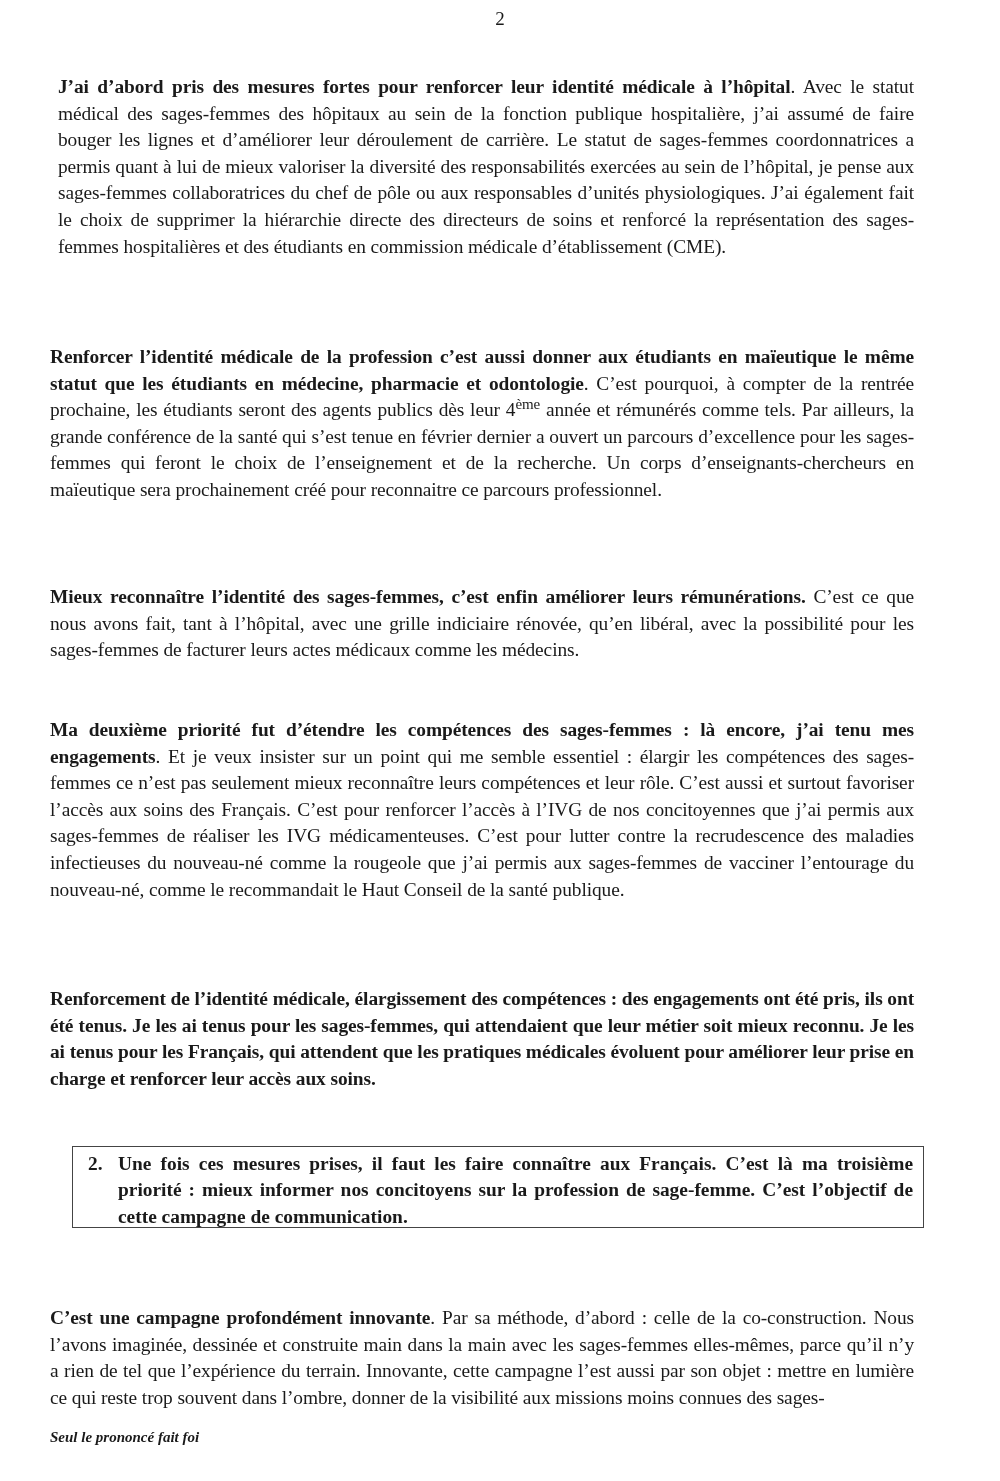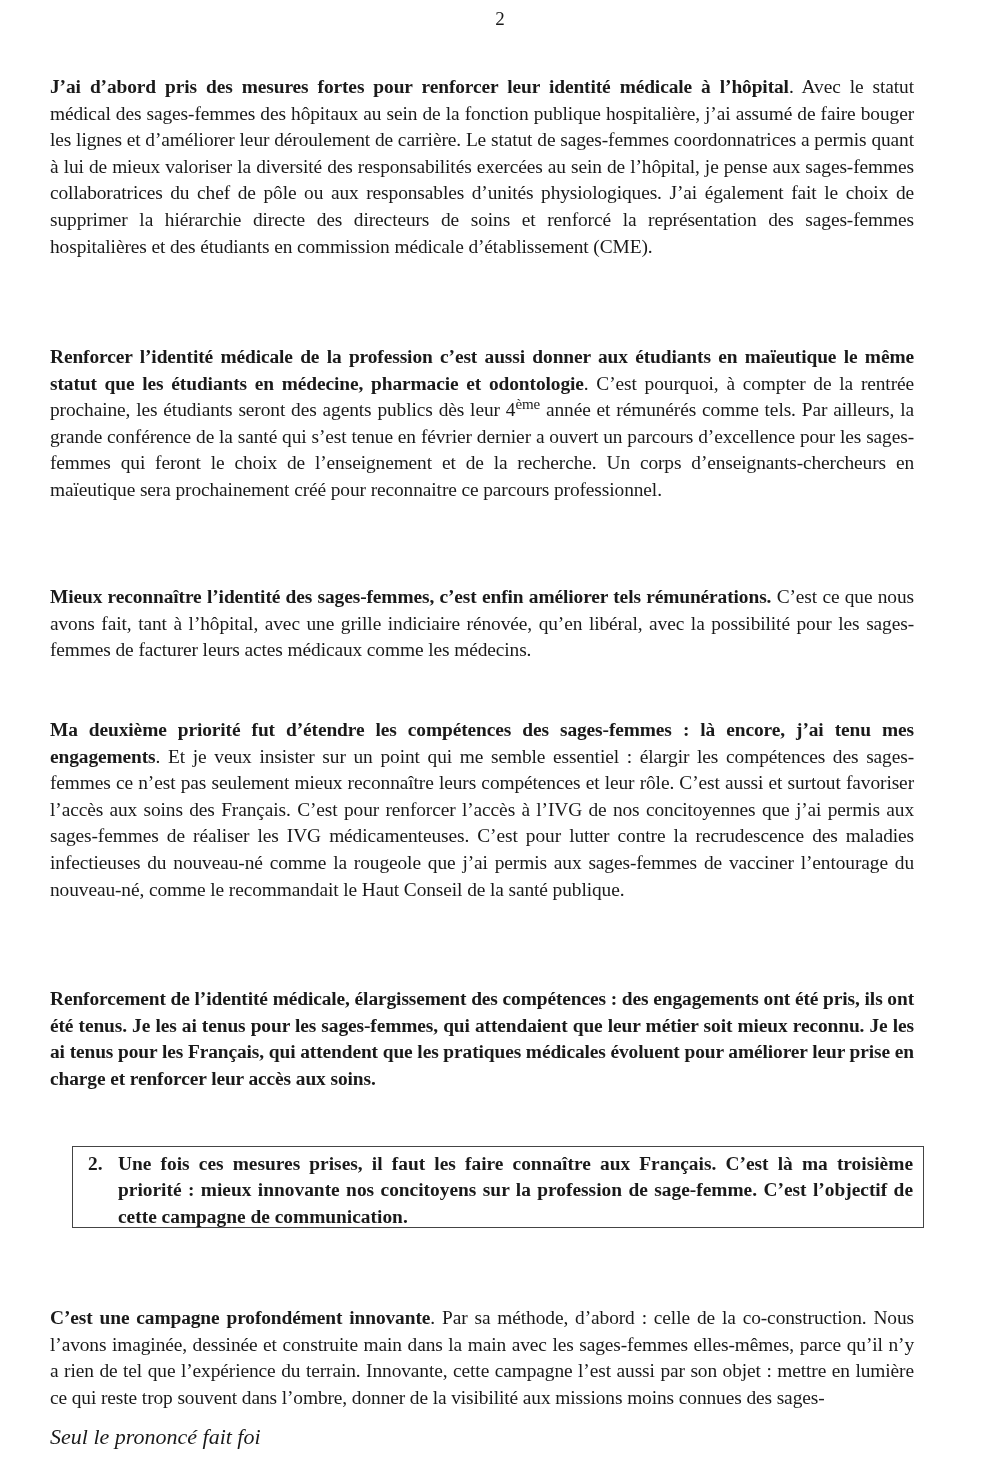--- a/index.html
+++ b/index.html
@@ -13,59 +13,59 @@
     text-align: center; font-size: 19px; line-height: 26px;
   }
   .content {
     position: absolute; left: 50px; top: 74px; width: 864px;
   }
   .para {
     margin: 0; font-size: 19.4px; line-height: 26.6px;
     text-align: justify; letter-spacing: -0.1px;
   }
   .para b { font-weight: bold; }
-  .p1 { position: absolute; top: 0; }
+  .p1 { position: absolute; top: 0; margin-left: 8px; }
   .p2 { position: absolute; top: 270px; }
   .p3 { position: absolute; top: 510px; }
   .p4 { position: absolute; top: 643px; font-family: Liberation Serif, serif; }
   .p5 { position: absolute; top: 912px; font-weight: bold; }
   .callout {
     position: absolute; left: 22px; top: 1072px; width: 852px; height: 82px;
     border: 1.5px solid #444; box-sizing: border-box;
     padding: 4px 10px 0 15px;
   }
   .callout-inner { display: flex; font-weight: bold; font-size: 19.4px; line-height: 26.4px; }
   .callout-num { width: 30px; flex: none; }
   .callout-text { flex: 1; text-align: justify; }
   .p6 { position: absolute; top: 1188px; margin-top: 43px; }
   .footer {
     position: absolute; left: 50px; top: 1426px;
-    font-style: italic; font-size: 22px; line-height: 22px;
+    font-style: italic; font-size: 15px; line-height: 22px; font-weight: bold;
   }
   sup { font-size: 15px; line-height: 0; vertical-align: 7px; }
 </style>
 </head>
 <body>
 
 <div class="page-number">2</div>
 
 <div class="content">
   <p class="para p1"><b>J’ai d’abord pris des mesures fortes pour renforcer leur identité médicale à l’hôpital</b><span>. Avec le statut médical des sages-femmes des hôpitaux au sein de la fonction publique hospitalière, j’ai assumé de faire bouger les lignes et d’améliorer leur déroulement de carrière. Le statut de sages-femmes coordonnatrices a permis quant à lui de mieux valoriser la diversité des responsabilités exercées au sein de l’hôpital, je pense aux sages-femmes collaboratrices du chef de pôle ou aux responsables d’unités physiologiques. J’ai également fait le choix de supprimer la hiérarchie directe des directeurs de soins et renforcé la représentation des sages-femmes hospitalières et des étudiants en commission médicale d’établissement (CME).</span></p>
 
   <p class="para p2"><b>Renforcer l’identité médicale de la profession c’est aussi donner aux étudiants en maïeutique le même statut que les étudiants en médecine, pharmacie et odontologie</b><span>. C’est pourquoi, à compter de la rentrée prochaine, les étudiants seront des agents publics dès leur 4</span><sup>ème</sup><span> année et rémunérés comme tels. Par ailleurs, la grande conférence de la santé qui s’est tenue en février dernier a ouvert un parcours d’excellence pour les sages-femmes qui feront le choix de l’enseignement et de la recherche. Un corps d’enseignants-chercheurs en maïeutique sera prochainement créé pour reconnaitre ce parcours professionnel.</span></p>
 
-  <p class="para p3"><b>Mieux reconnaître l’identité des sages-femmes, c’est enfin améliorer tels rémunérations.</b><span> C’est ce que nous avons fait, tant à l’hôpital, avec une grille indiciaire rénovée, qu’en libéral, avec la possibilité pour les sages-femmes de facturer leurs actes médicaux comme les médecins.</span></p>
+  <p class="para p3"><b>Mieux reconnaître l’identité des sages-femmes, c’est enfin améliorer leurs rémunérations.</b><span> C’est ce que nous avons fait, tant à l’hôpital, avec une grille indiciaire rénovée, qu’en libéral, avec la possibilité pour les sages-femmes de facturer leurs actes médicaux comme les médecins.</span></p>
 
   <p class="para p4"><b>Ma deuxième priorité fut d’étendre les compétences des sages-femmes : là encore, j’ai tenu mes engagements</b><span>. Et je veux insister sur un point qui me semble essentiel : élargir les compétences des sages-femmes ce n’est pas seulement mieux reconnaître leurs compétences et leur rôle. C’est aussi et surtout favoriser l’accès aux soins des Français. C’est pour renforcer l’accès à l’IVG de nos concitoyennes que j’ai permis aux sages-femmes de réaliser les IVG médicamenteuses. C’est pour lutter contre la recrudescence des maladies infectieuses du nouveau-né comme la rougeole que j’ai permis aux sages-femmes de vacciner l’entourage du nouveau-né, comme le recommandait le Haut Conseil de la santé publique.</span></p>
 
   <p class="para p5"><span>Renforcement de l’identité médicale, élargissement des compétences : des engagements ont été pris, ils ont été tenus. Je les ai tenus pour les sages-femmes, qui attendaient que leur métier soit mieux reconnu. Je les ai tenus pour les Français, qui attendent que les pratiques médicales évoluent pour améliorer leur prise en charge et renforcer leur accès aux soins.</span></p>
 
   <div class="callout">
     <div class="callout-inner">
       <span class="callout-num">2.</span>
-      <span class="callout-text">Une fois ces mesures prises, il faut les faire connaître aux Français. C’est là ma troisième priorité : mieux innovante nos concitoyens sur la profession de sage-femme. C’est l’objectif de cette campagne de communication.</span>
+      <span class="callout-text">Une fois ces mesures prises, il faut les faire connaître aux Français. C’est là ma troisième priorité : mieux informer nos concitoyens sur la profession de sage-femme. C’est l’objectif de cette campagne de communication.</span>
     </div>
   </div>
 
   <p class="para p6"><b>C’est une campagne profondément innovante</b><span>. Par sa méthode, d’abord : celle de la co-construction. Nous l’avons imaginée, dessinée et construite main dans la main avec les sages-femmes elles-mêmes, parce qu’il n’y a rien de tel que l’expérience du terrain. Innovante, cette campagne l’est aussi par son objet : mettre en lumière ce qui reste trop souvent dans l’ombre, donner de la visibilité aux missions moins connues des sages-</span></p>
 </div>
 
 <div class="footer">Seul le prononcé fait foi</div>
 
 </body></html>

